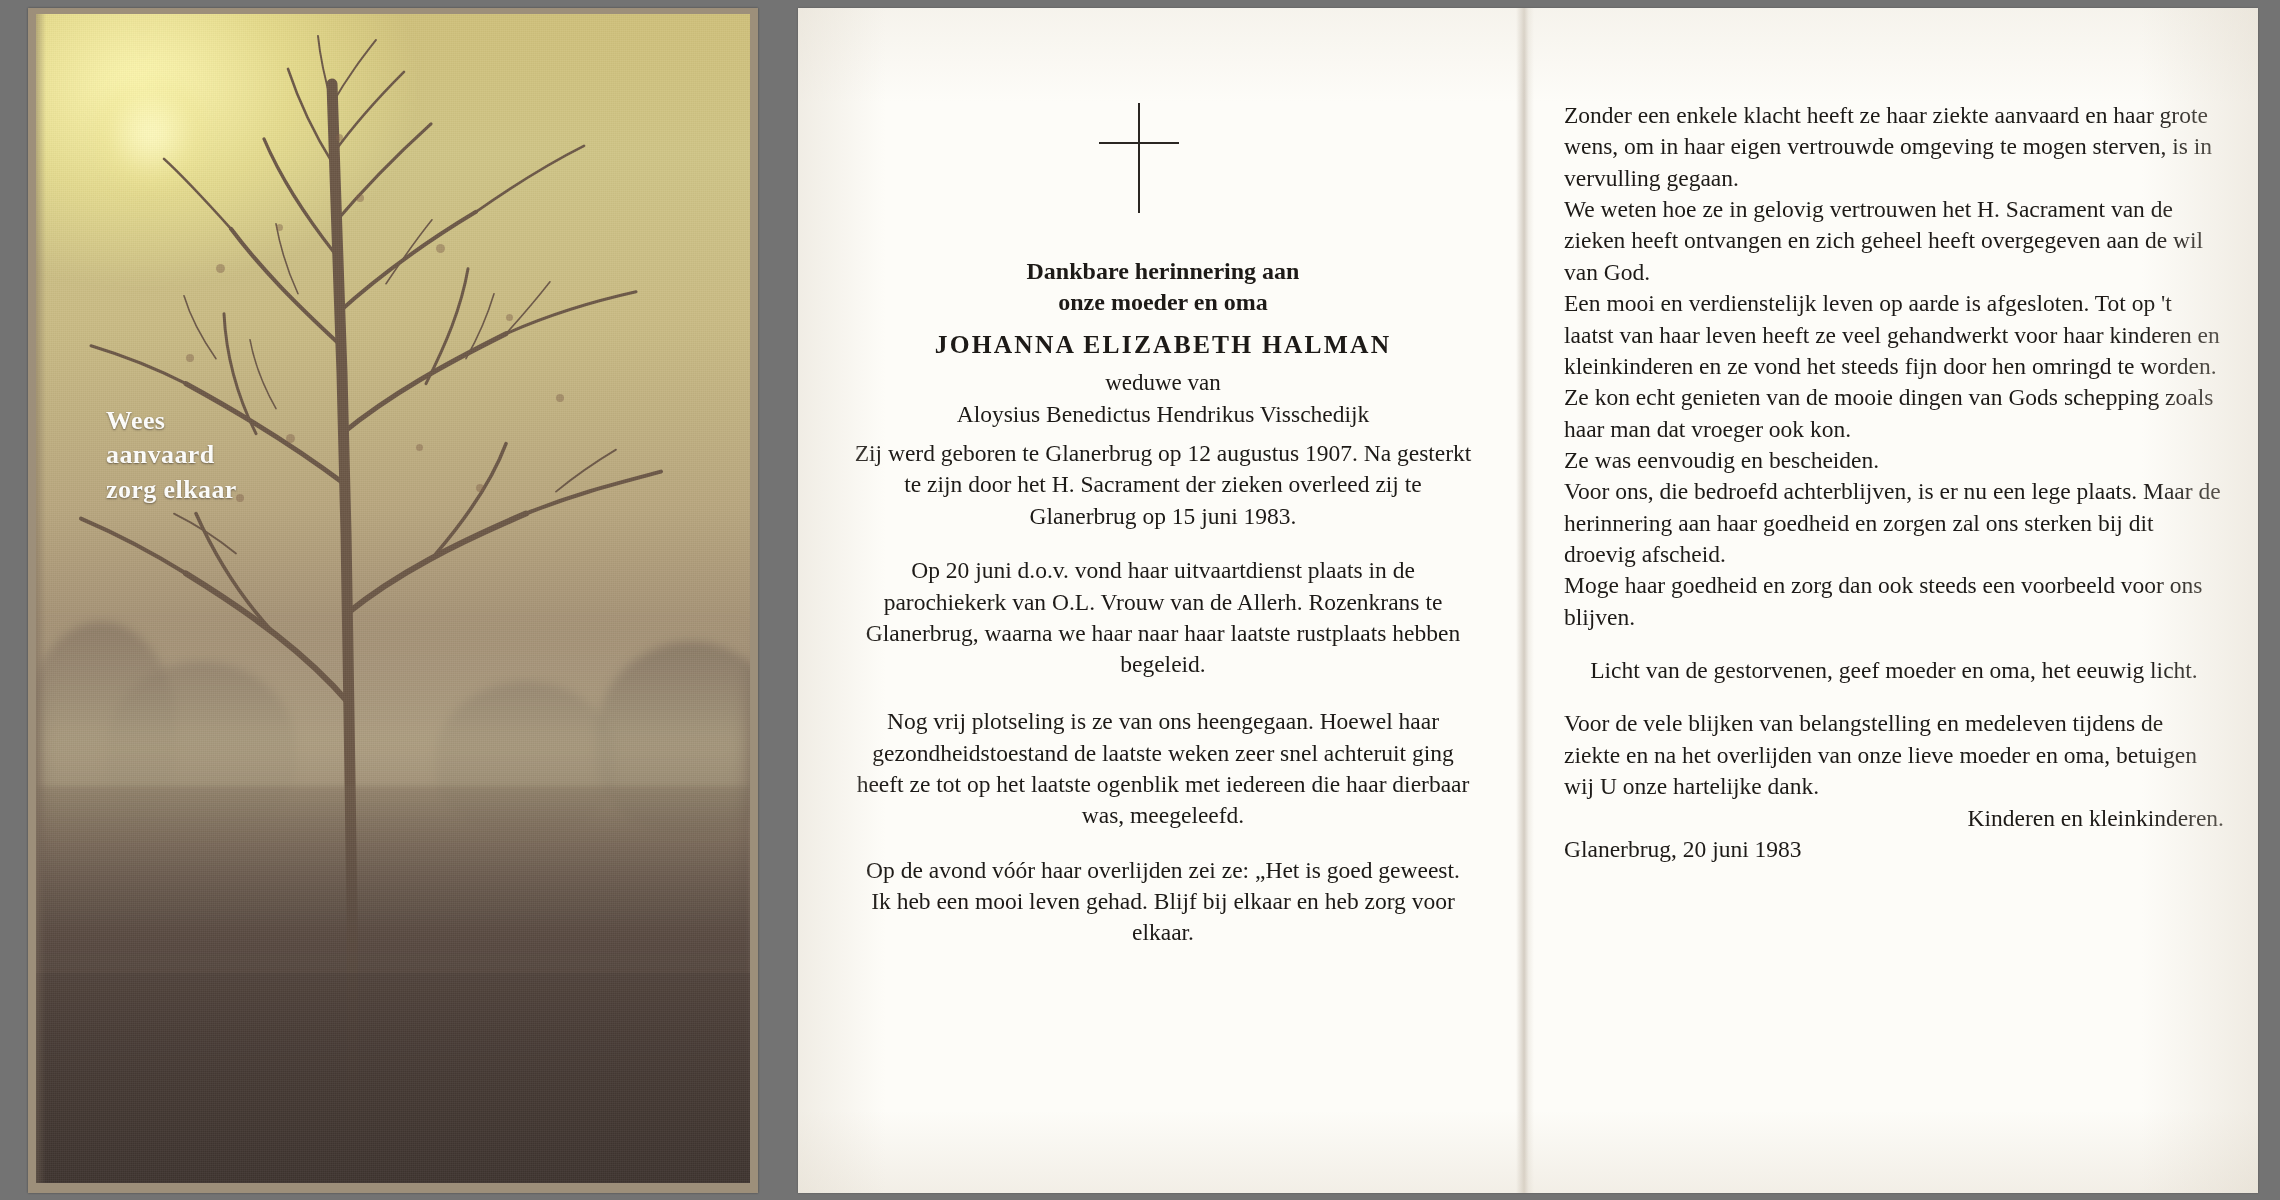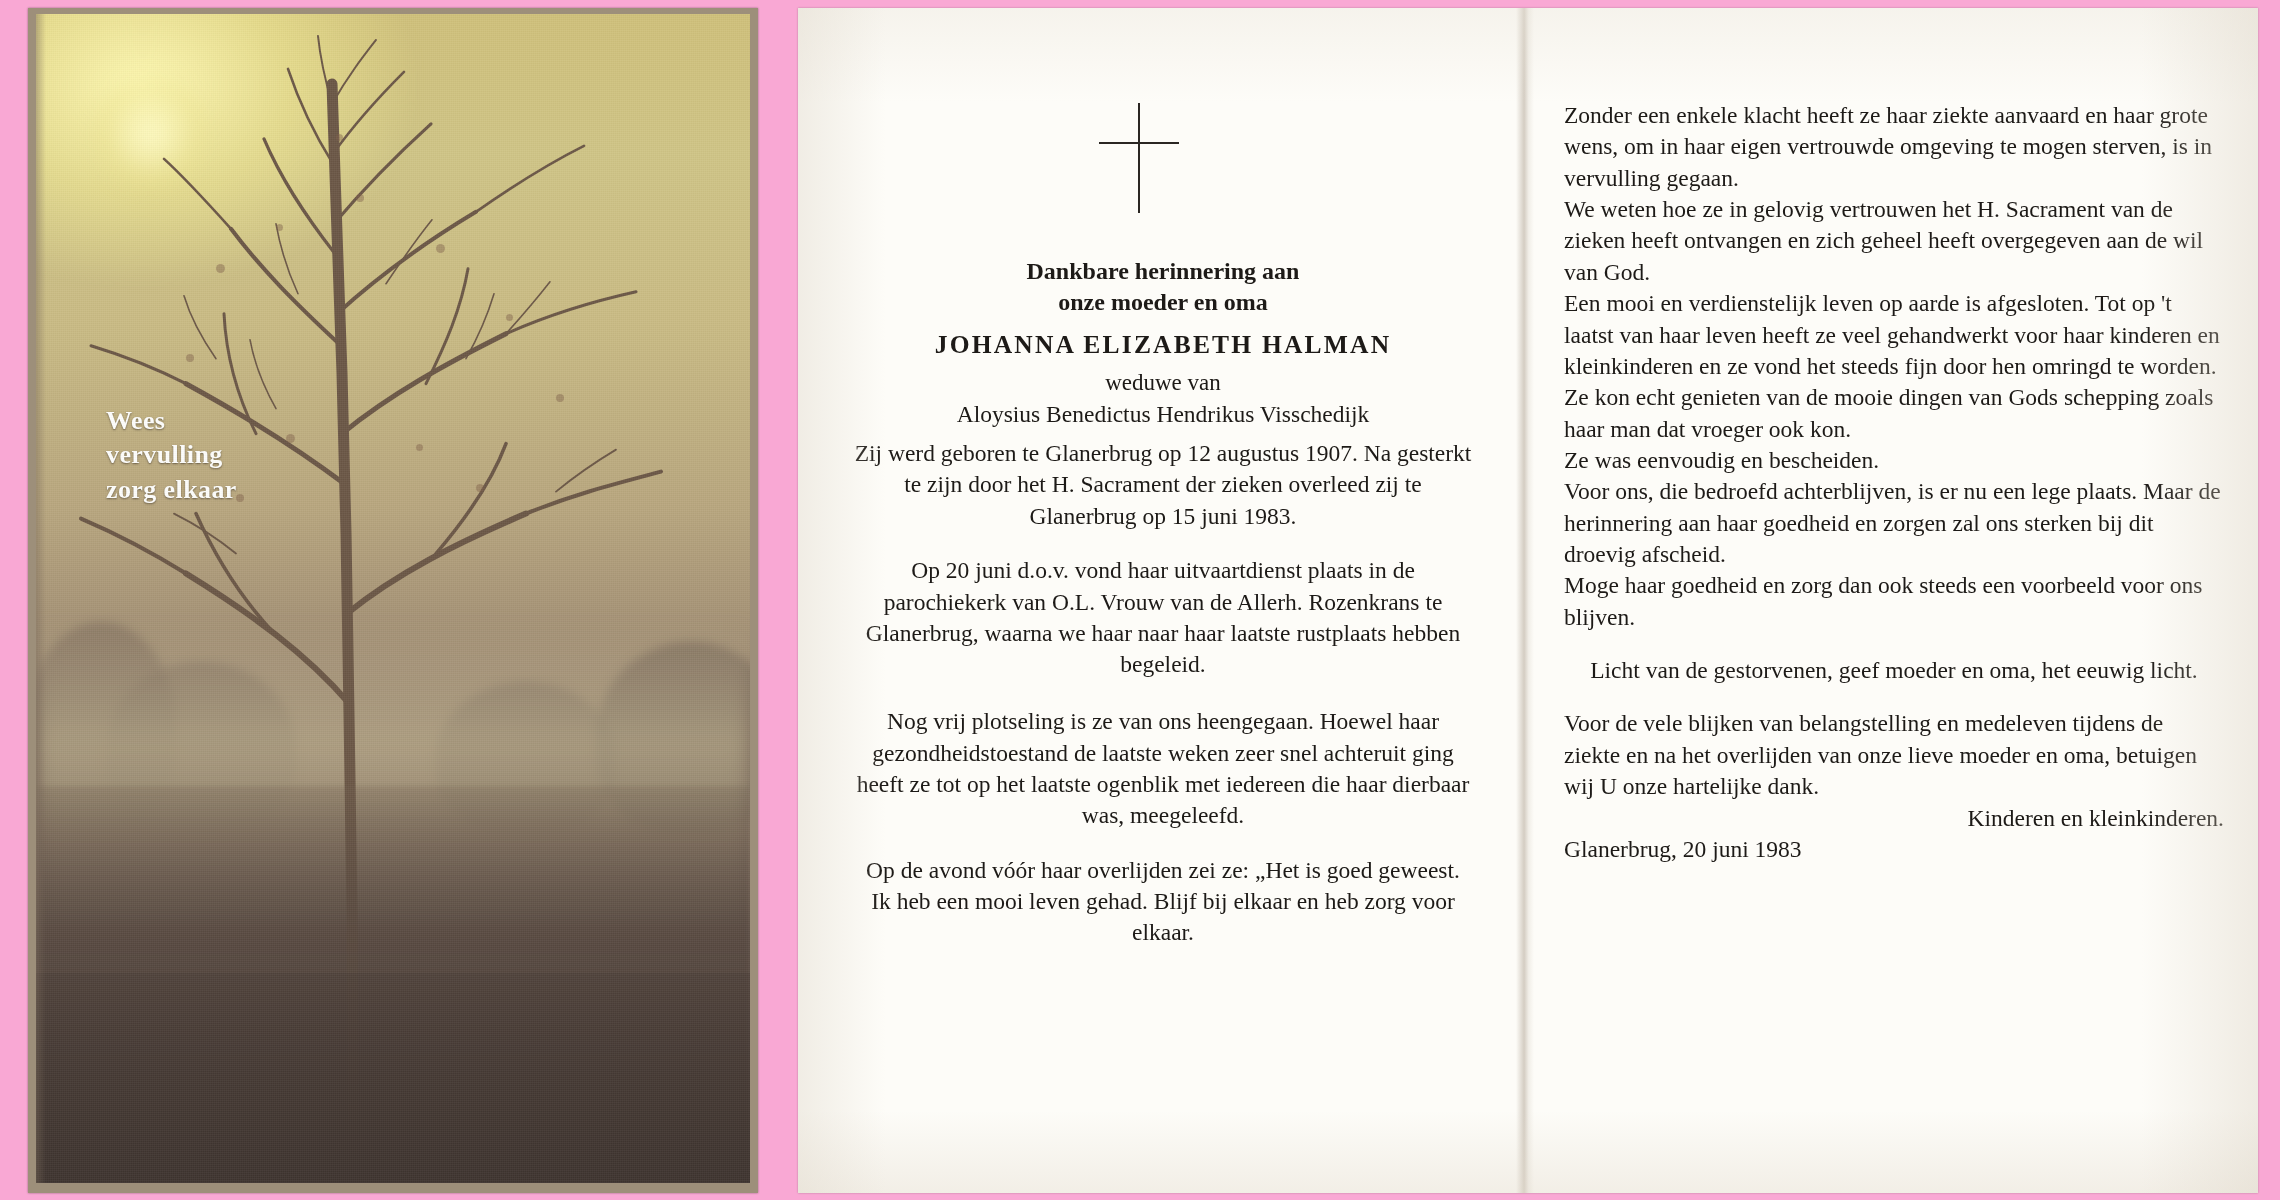--- a/index.html
+++ b/index.html
@@ -11,21 +11,21 @@
     overflow: hidden;
   }
   body {
     font-family: "Liberation Serif", serif;
   }
 
   .scan {
     position: relative;
     width: 2280px;
     height: 1200px;
-    background: #f9a8d4;
+    background: #737373;
   }
 
   
   .photo-card {
     position: absolute;
     left: 28px;
     top: 8px;
     width: 730px;
     height: 1185px;
     background: #9d8f7a;
@@ -319,21 +319,21 @@
       <div class="foliage-dot" style="left:380px; top:430px; width:7px; height:7px;"></div>
       <div class="foliage-dot" style="left:200px; top:480px; width:8px; height:8px;"></div>
       <div class="foliage-dot" style="left:440px; top:470px; width:8px; height:8px;"></div>
       <div class="foliage-dot" style="left:300px; top:120px; width:7px; height:7px;"></div>
 
       <div class="ground"></div>
       <div class="ground2"></div>
 
       <div class="photo-caption">
         <div>Wees</div>
-        <div>vervulling</div>
+        <div>aanvaard</div>
         <div>zorg elkaar</div>
       </div>
 
       <div class="grain"></div>
       <div class="edge-shadow-left"></div>
     </div>
   </div>
 
   <div class="text-card">
 

